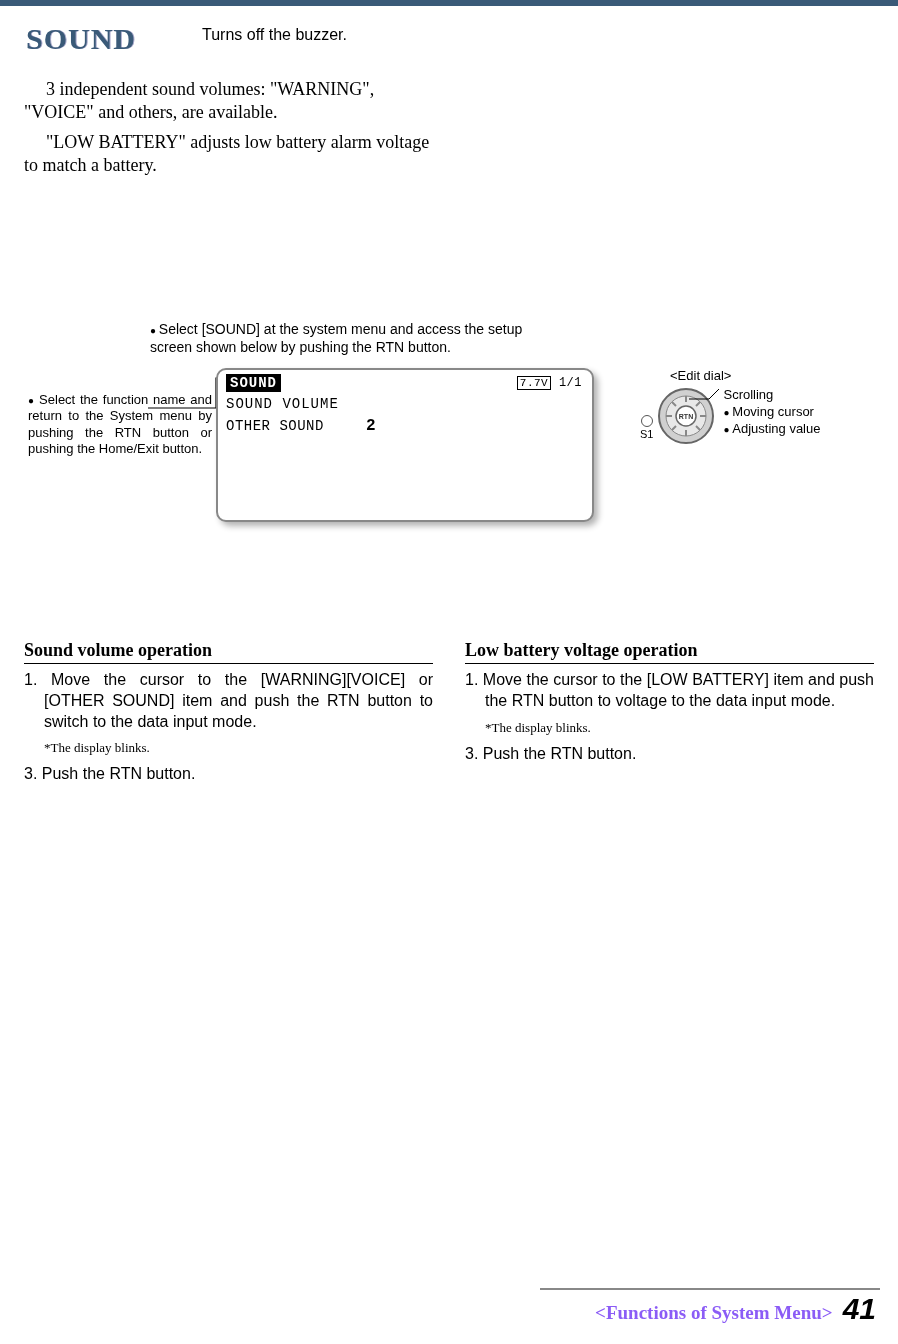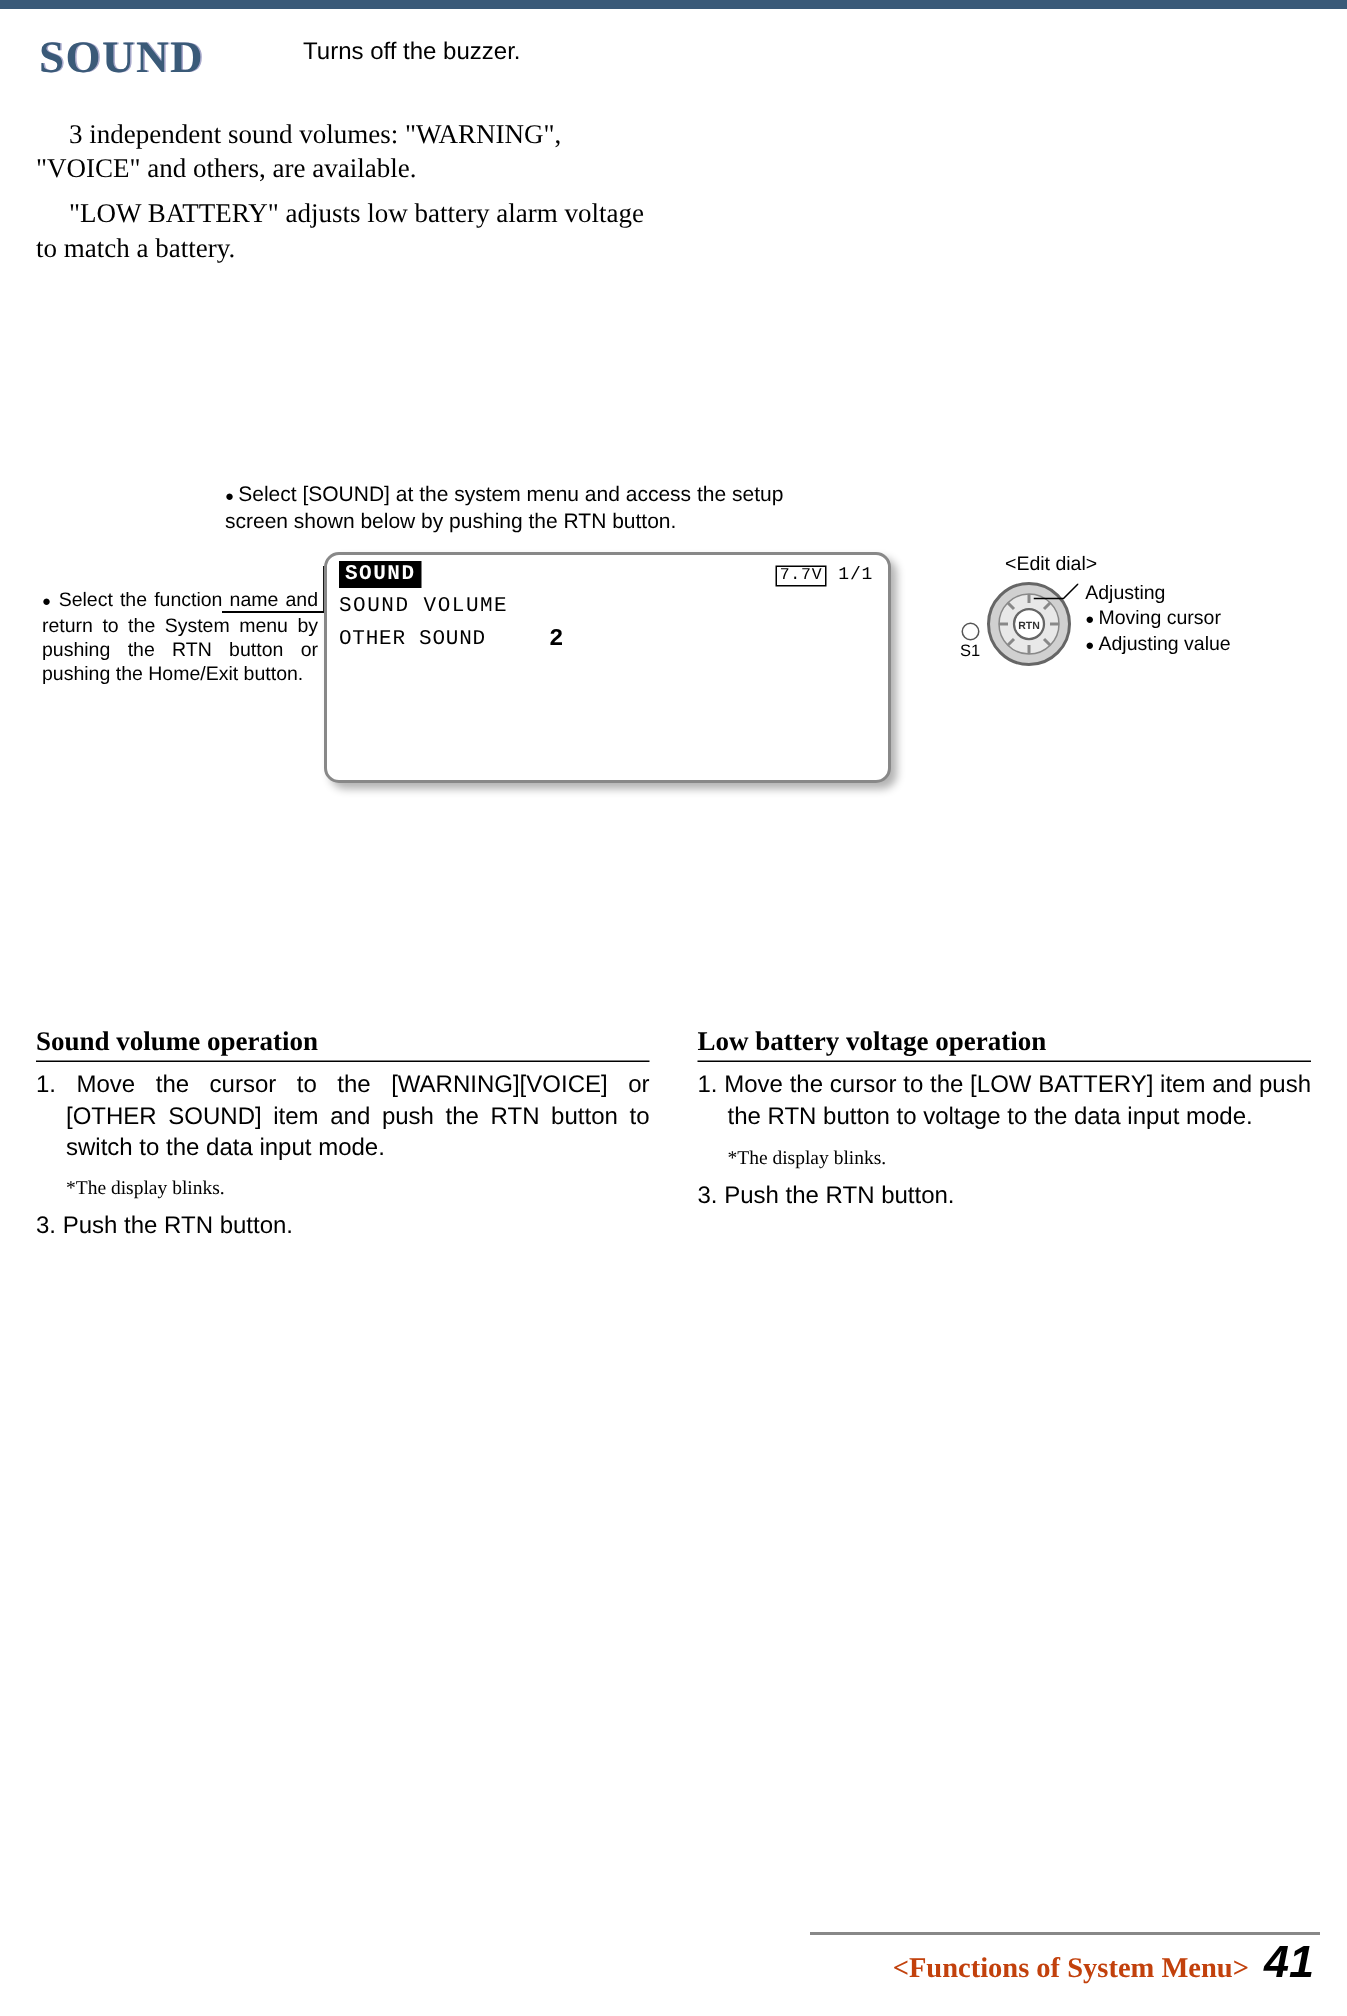--- a/index.html
+++ b/index.html
@@ -143,21 +143,20 @@
   .dial-notes { margin-left: 8px; font-size: 13px; line-height: 1.3; }
   .dial-notes .sub { margin-left: 0; }
   
   .ops {
     position: absolute;
     top: 640px;
     left: 24px;
     right: 24px;
     display: flex;
     gap: 32px;
-    margin-top: 44px;
   }
   .op-col { width: 420px; }
   .op-title {
     font-family: "Times New Roman", serif;
     font-weight: bold;
     font-size: 18px;
     border-bottom: 1.5px solid #000;
     padding-bottom: 2px;
     margin-bottom: 6px;
   }
@@ -183,21 +182,21 @@
     bottom: 18px;
     right: 22px;
     display: flex;
     align-items: baseline;
     gap: 10px;
   }
   .footer-label {
     font-family: "Times New Roman", serif;
     font-weight: bold;
     font-size: 19px;
-    color: #c2410c;
+    color: #8b5cf6;
   }
   .page-num {
     font-family: Arial, sans-serif;
     font-weight: bold;
     font-size: 30px;
     font-style: italic;
   }
   .footer-rule {
     position: absolute;
     bottom: 54px;
@@ -270,21 +269,21 @@
             <line x1="15" y1="43" x2="19" y2="39"></line>
             <line x1="39" y1="19" x2="43" y2="15"></line>
           </g>
           <text x="29" y="32" font-size="7" text-anchor="middle" font-family="Arial" font-weight="bold" fill="#333">RTN</text>
         </svg>
       </div>
       <div class="dial-notes">
         <svg width="30" height="12" style="position:absolute; margin-left:-34px; margin-top:2px;">
           <path d="M 0 10 L 20 10 L 30 0" stroke="#000" stroke-width="1" fill="none"></path>
         </svg>
-        <div>Adjusting</div>
+        <div>Scrolling</div>
         <div class="sub bullet">Moving cursor</div>
         <div class="sub bullet">Adjusting value</div>
       </div>
     </div>
   </div>
 </div>
 
 <div class="ops">
   <div class="op-col">
     <div class="op-title">Sound volume operation</div>

